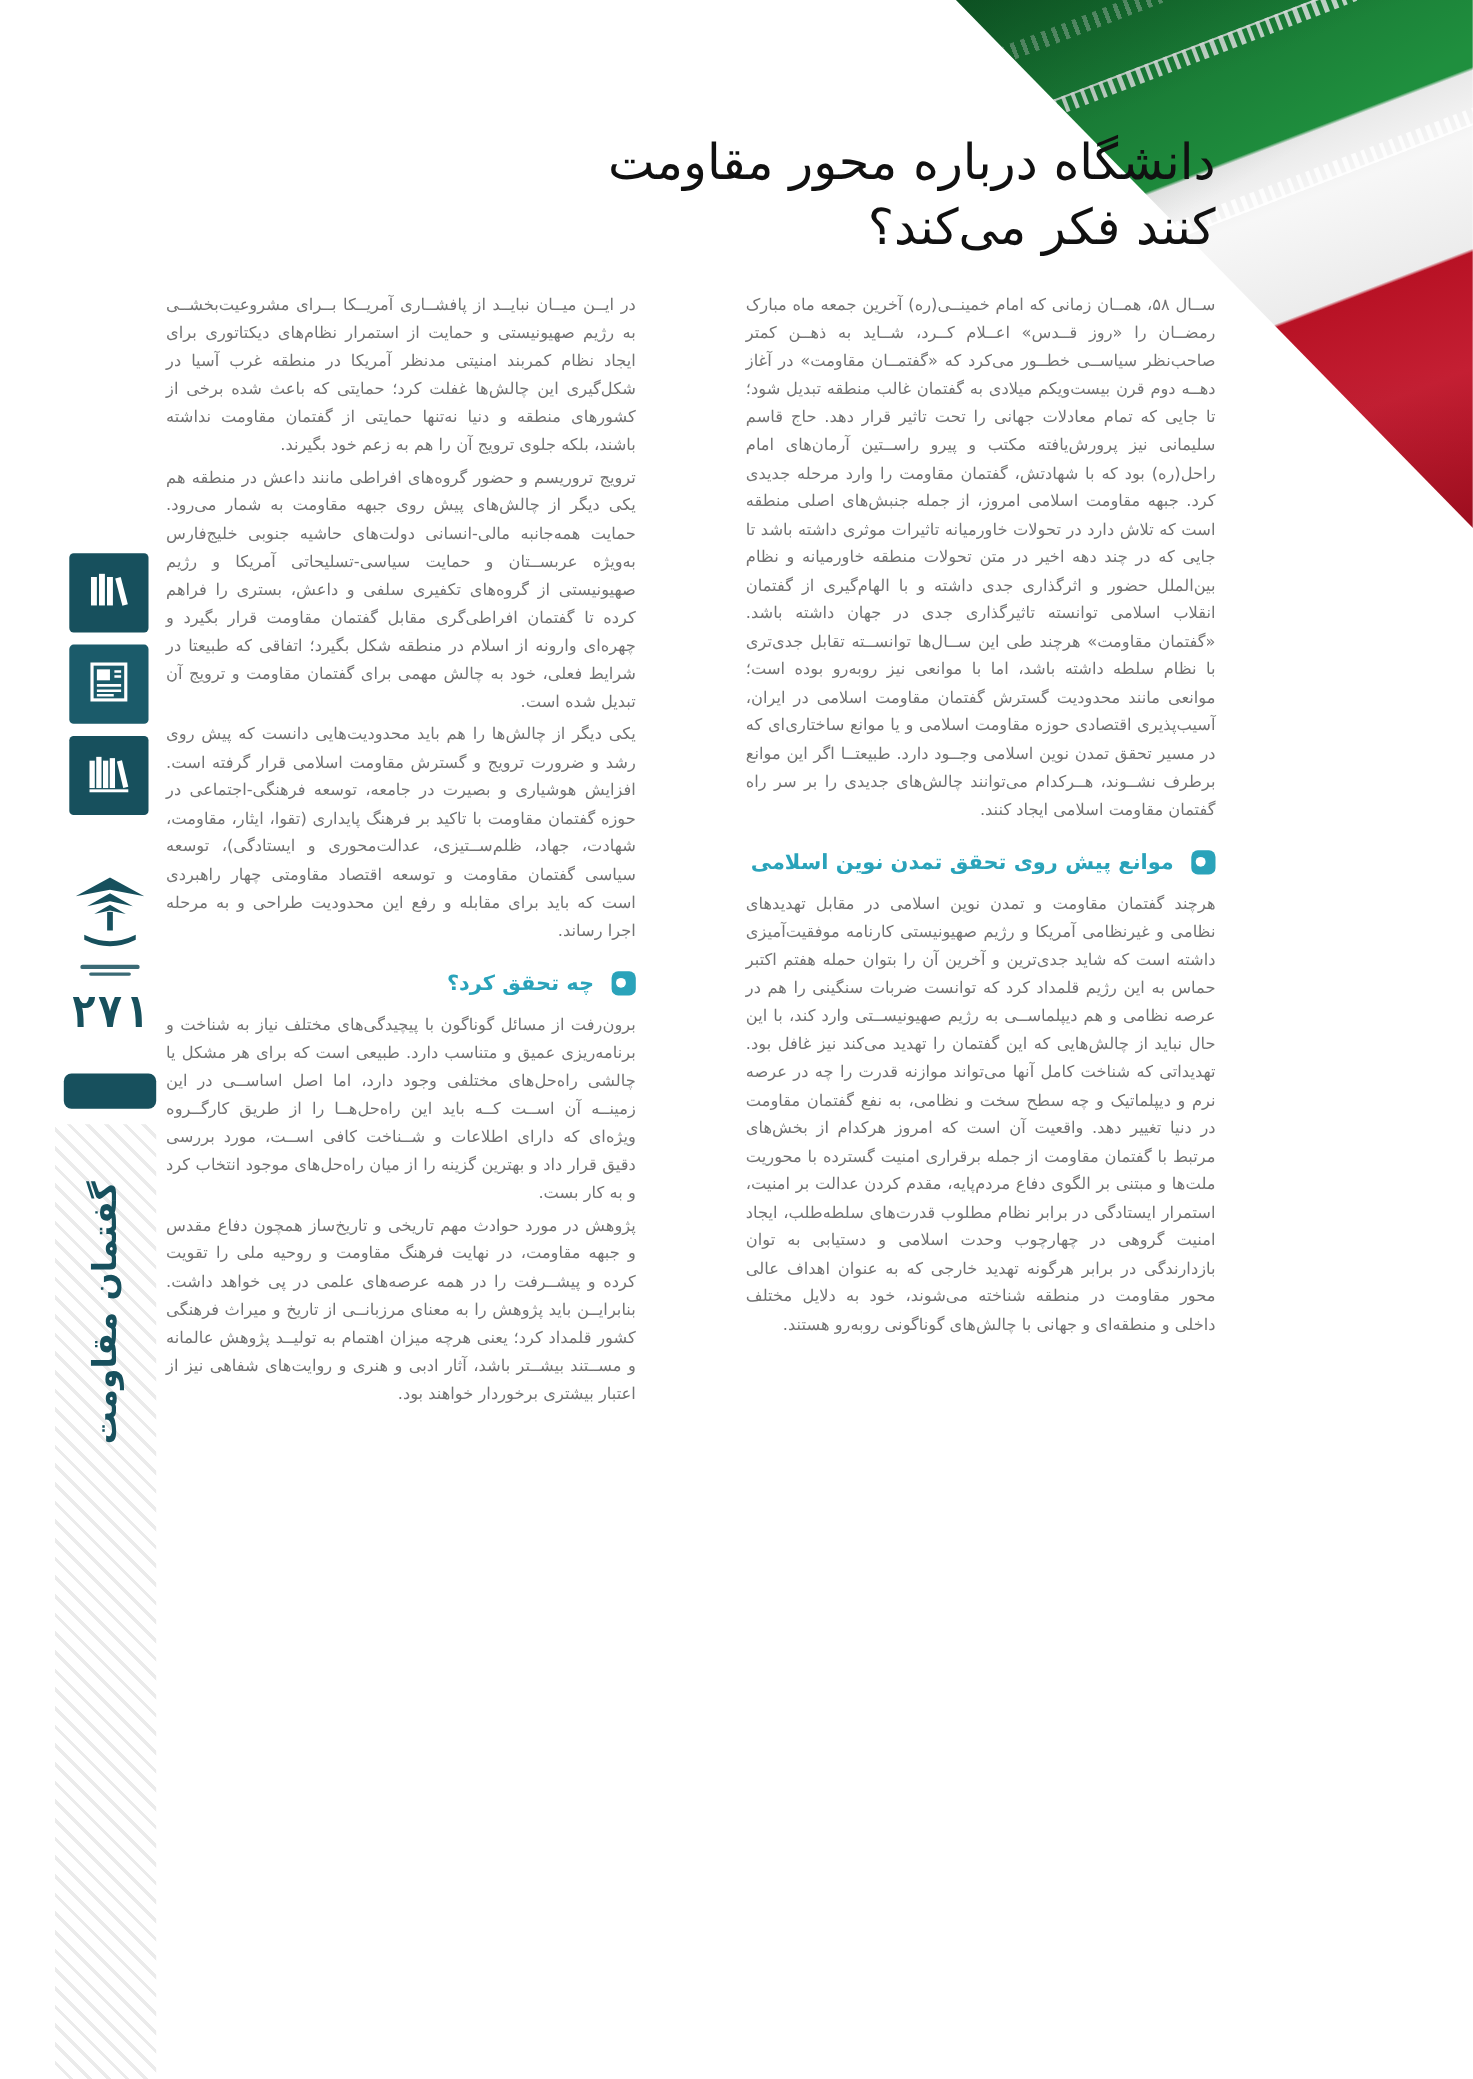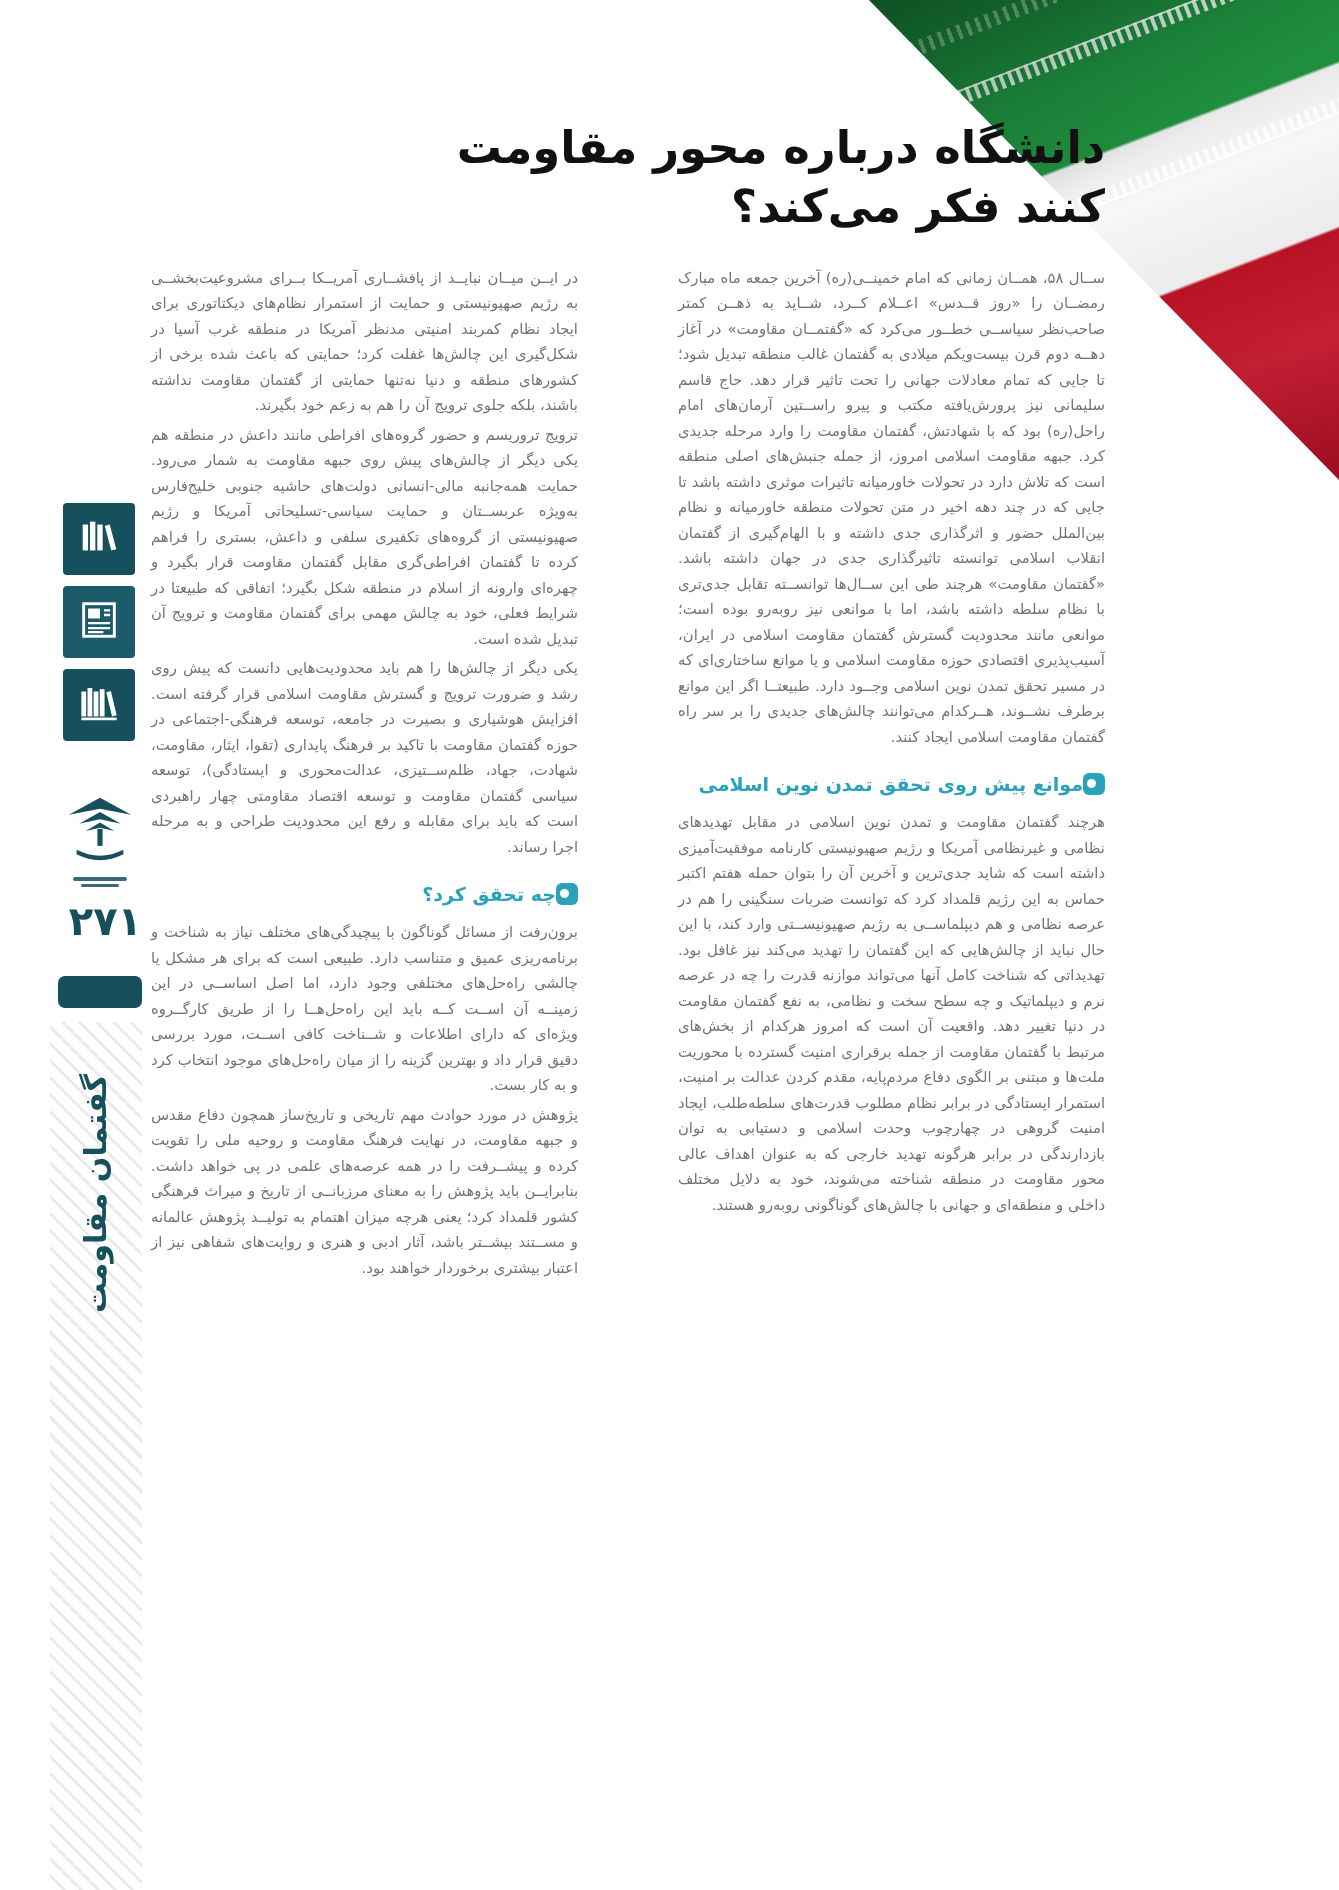--- a/index.html
+++ b/index.html
@@ -64,21 +64,21 @@
   
   .content {
     position: absolute;
     top: 118px;
     right: 234px; 
     width: 955px;
   }
   .title {
     text-align: right;
     color: #111111;
-    font-weight: bold;
+    font-weight: normal;
     font-size: 45px;
     line-height: 1.32;
     letter-spacing: -0.5px;
     margin-bottom: 28px;
   }
   .columns {
     display: flex;
     gap: 100px;
     direction: rtl;
   }
@@ -91,21 +91,21 @@
     font-size: 14.8px;
     line-height: 25.5px;
     color: #737373;
     text-align: justify;
     text-align-last: right;
     margin-bottom: 4px;
   }
   .sec-head {
     display: flex;
     align-items: center;
-    gap: 0;
+    gap: 16px;
     margin: 24px 0 14px 0;
   }
   .sec-icon {
     width: 22px;
     height: 22px;
     flex: 0 0 22px;
     background: #2aa3ba;
     border-radius: 6px;
     position: relative;
   }
@@ -159,25 +159,26 @@
     width: 54px; height: 4px; margin-top: 3px;
     background: #17505d; border-radius: 2px; opacity: .85;
   }
   .logo .logo-caption.small { width: 38px; height: 3px; margin-top: 3px; }
 
   .page-number {
     position: absolute;
     left: 58px;
     top: 898px;
     width: 84px;
-    text-align: right;
+    text-align: center;
     font-size: 40px;
     font-weight: bold;
     color: #17505d;
     direction: rtl;
+    font-family: Liberation Mono, monospace;
   }
   .num-bar {
     position: absolute;
     left: 58px;
     top: 976px;
     width: 84px;
     height: 32px;
     background: #17505d;
     border-radius: 7px;
   }

